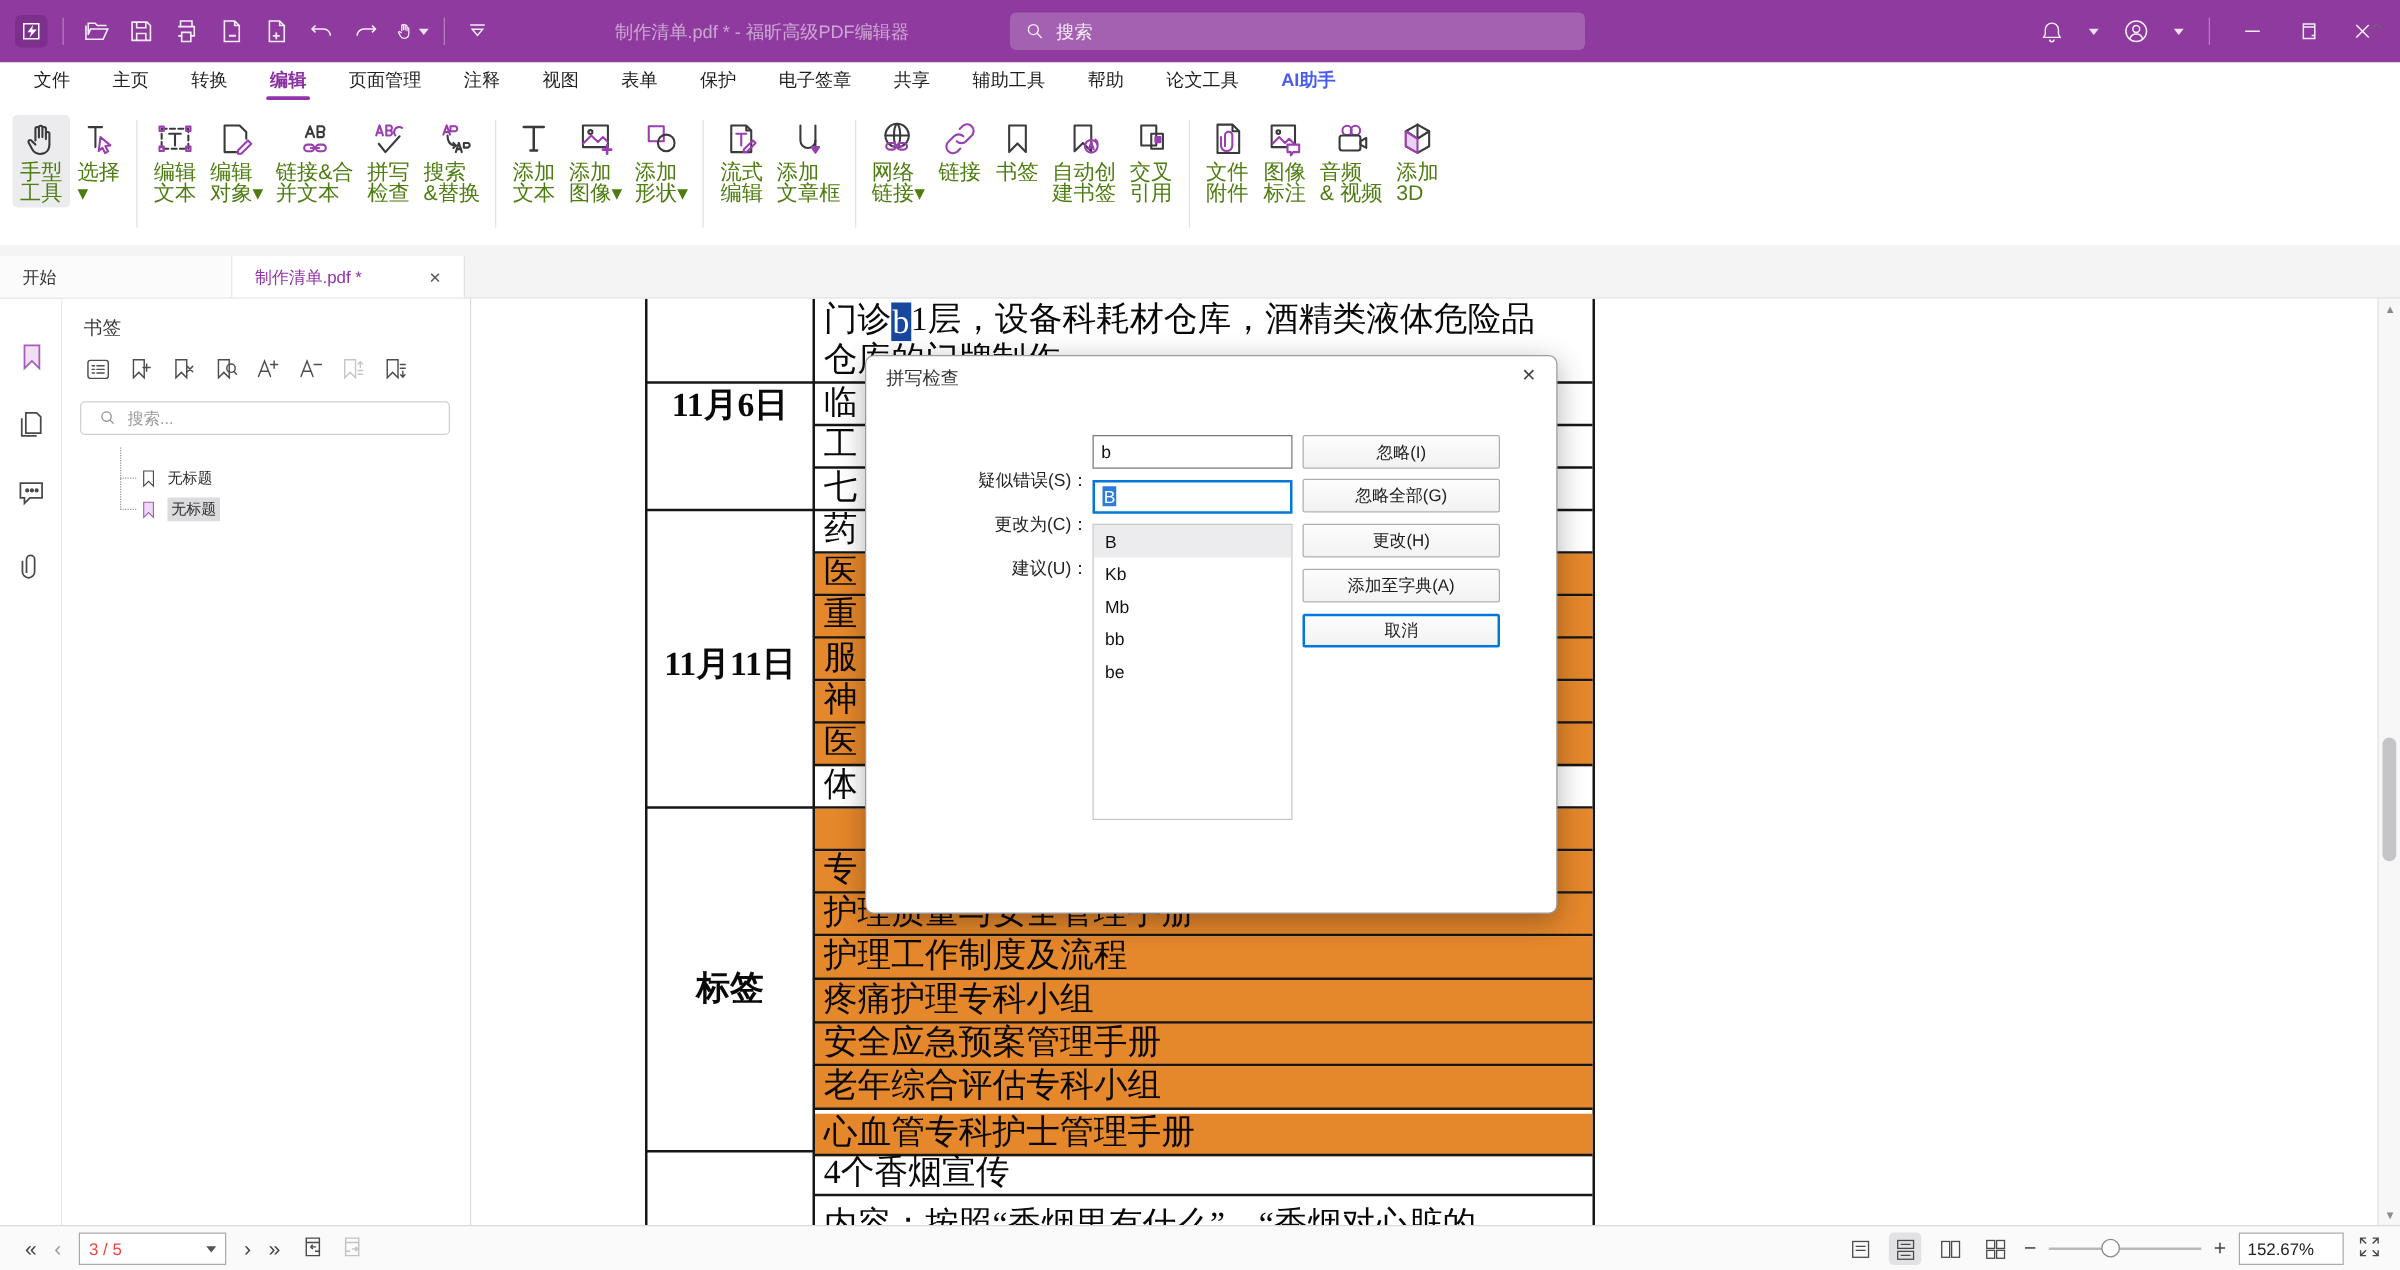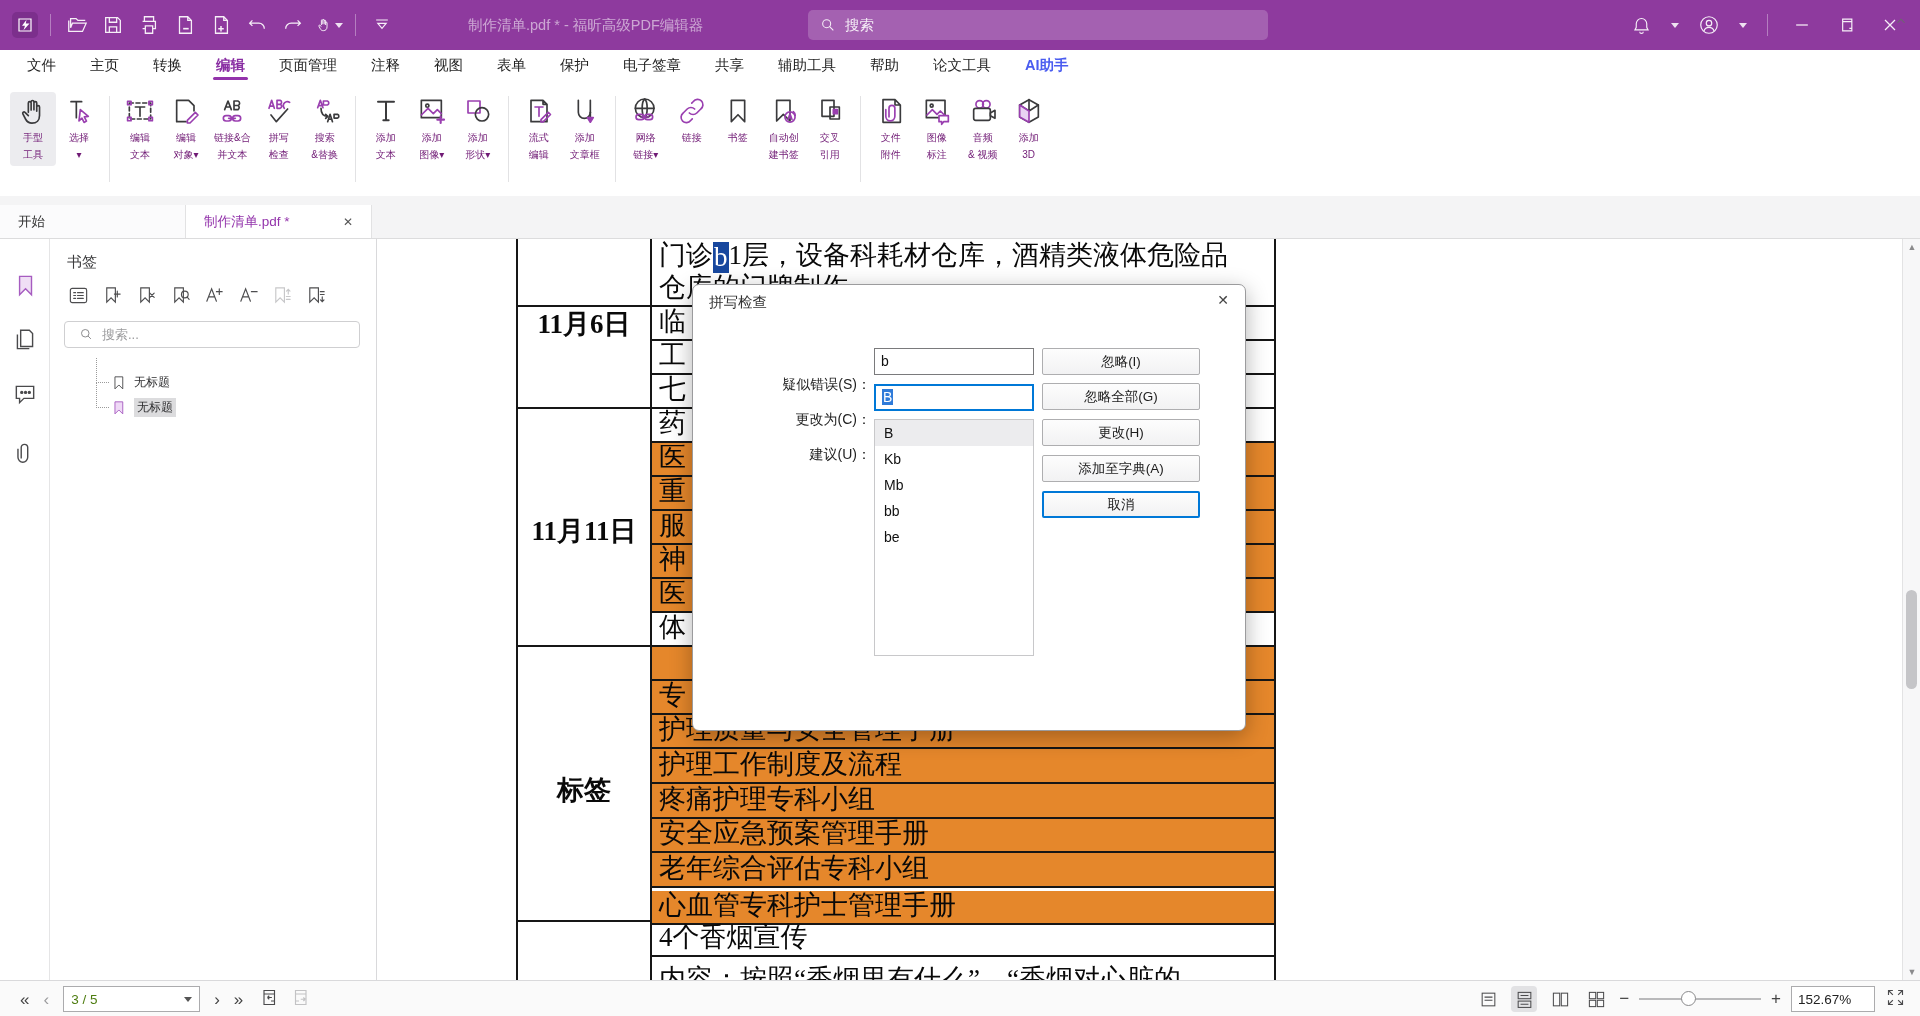--- a/index.html
+++ b/index.html
@@ -7,40 +7,40 @@
   body { font-family:"Liberation Sans","DejaVu Sans",sans-serif; font-size:14px; color:#2b2b2b; background:#fff; }
   #app { position:relative; width:1920px; height:1016px; overflow:hidden; }
 
   
   .titlebar { position:absolute; left:0; top:0; width:1920px; height:50px; background:#8e3a9e; }
   .tb-left { position:absolute; left:0; top:0; height:50px; display:flex; align-items:center; padding-left:12px; gap:8px; }
   .tb-btn { width:28px; height:28px; display:flex; align-items:center; justify-content:center; border-radius:4px; }
   .tb-btn svg { stroke:rgba(255,255,255,.92); fill:none; stroke-width:1.4; }
   .tb-sep { width:1px; height:22px; background:rgba(255,255,255,.35); margin:0 4px; }
   .logo { width:26px; height:26px; background:#7c2f8c; border-radius:5px; display:flex; align-items:center; justify-content:center; }
-  .tb-title { color:rgba(255,255,255,.55); font-size:14.5px; margin-left:64px; white-space:nowrap; }
+  .tb-title { color:rgba(255,255,255,.55); font-size:14.5px; margin-left:88px; white-space:nowrap; }
   .tb-search { position:absolute; left:808px; top:10px; width:460px; height:30px; background:rgba(255,255,255,.20); border-radius:5px; display:flex; align-items:center; padding-left:12px; gap:9px; color:rgba(255,255,255,.9); font-size:14.5px; }
   .tb-right { position:absolute; right:0; top:0; height:50px; display:flex; align-items:center; gap:16px; padding-right:16px; }
   .tb-right svg { stroke:rgba(255,255,255,.92); fill:none; stroke-width:1.3; }
   .caret-sm { width:0; height:0; border-left:4px solid transparent; border-right:4px solid transparent; border-top:5px solid rgba(255,255,255,.85); display:inline-block; }
 
   
   .menubar { position:absolute; left:0; top:50px; width:1920px; height:32px; background:#fff; display:flex; align-items:center; padding-left:10px; }
   .menu-item { padding:0 17px; font-size:14.5px; color:#1f1f1f; height:32px; line-height:30px; position:relative; cursor:default; }
   .menu-item.active { color:#8a2fa3; font-weight:bold; }
   .menu-item.active::after { content:""; position:absolute; left:14px; right:14px; bottom:2px; height:3px; border-radius:2px; background:#9333ab; }
   .menu-item.ai { color:#4a5cf0; font-weight:bold; }
 
   
   .ribbon { position:absolute; left:0; top:82px; width:1920px; height:114px; background:#fff; display:flex; align-items:flex-start; padding:10px 0 0 10px; }
   .tool { min-width:46px; padding:3px 5px; display:flex; flex-direction:column; align-items:center; border-radius:4px; }
   .tool.selected { background:#ececef; }
   .tool-icon { width:32px; height:32px; margin-bottom:3px; }
   .tool-icon svg { width:32px; height:32px; stroke:#3a3a3c; fill:none; stroke-width:1.25; stroke-linecap:round; stroke-linejoin:round; }
-  .tool-label { white-space:pre-line; text-align:center; font-size:10px; line-height:16.5px; color:#701a75; }
+  .tool-label { white-space:pre-line; text-align:left; font-size:17px; line-height:16.5px; color:#4d7c0f; }
   .rib-sep { width:1px; align-self:stretch; background:#e2e2e4; margin:4px 7px 14px 7px; }
   .ribbon-collapse { position:absolute; right:12px; top:14px; }
 
   
   .tabrow { position:absolute; left:0; top:196px; width:1920px; height:43px; background:#f4f4f5; border-bottom:1px solid #dcdcdd; display:flex; align-items:flex-end; }
   .doc-tab { height:33px; display:flex; align-items:center; padding:0 18px; background:#fbfbfc; border-right:1px solid #e2e2e3; font-size:13.5px; color:#333; min-width:186px; }
   .doc-tab.active { background:#fff; color:#9333ab; justify-content:space-between; }
   .tab-close { color:#555; font-size:12px; margin-left:14px; }
 
   
@@ -90,21 +90,21 @@
   .dlg-list-item { height:26px; line-height:26px; padding-left:9px; font-size:14px; color:#111; }
   .dlg-list-item.selected { background:#ececee; }
   .dlg-btn { position:absolute; left:349px; width:158px; height:27px; border:1px solid #aeaeb0; background:linear-gradient(#fdfdfd,#f2f2f3); border-radius:2px; font-size:13.5px; color:#1c1c1c; display:flex; align-items:center; justify-content:center; }
   .dlg-btn.primary { border:2px solid #0078d7; }
 
   
   .statusbar { position:absolute; left:0; top:980px; width:1920px; height:36px; background:#fafafa; border-top:1px solid #d9d9db; }
   .sb-left { position:absolute; left:20px; top:0; height:36px; display:flex; align-items:center; gap:14px; }
   .sb-nav { font-size:17px; color:#444; line-height:1; }
   .sb-nav.dim { color:#9c9c9e; }
-  .pagebox { width:137px; height:26px; border:1px solid #ababad; background:#fff; display:flex; align-items:center; justify-content:space-between; padding:0 7px; font-size:13.5px; color:#4d7c0f; }
+  .pagebox { width:118px; height:26px; border:1px solid #ababad; background:#fff; display:flex; align-items:center; justify-content:space-between; padding:0 7px; font-size:13.5px; color:#ef4444; }
   .pagebox .pb-caret { width:0; height:0; border-left:4px solid transparent; border-right:4px solid transparent; border-top:5px solid #555; }
   .sb-ic svg { width:21px; height:21px; fill:none; stroke:#4a4a4c; stroke-width:1.3; }
   .sb-ic.dim svg { stroke:#c2c2c4; }
   .sb-right { position:absolute; right:14px; top:0; height:36px; display:flex; align-items:center; gap:10px; }
   .view-ic { width:26px; height:26px; display:flex; align-items:center; justify-content:center; border-radius:4px; }
   .view-ic.active { background:#e2e2e4; }
   .view-ic svg { width:19px; height:19px; fill:none; stroke:#4a4a4c; stroke-width:1.3; }
   .zoom-sign { font-size:17px; color:#444; }
   .slider { position:relative; width:122px; height:16px; }
   .slider .track { position:absolute; left:0; right:0; top:7px; height:2px; background:#b9b9bb; }

